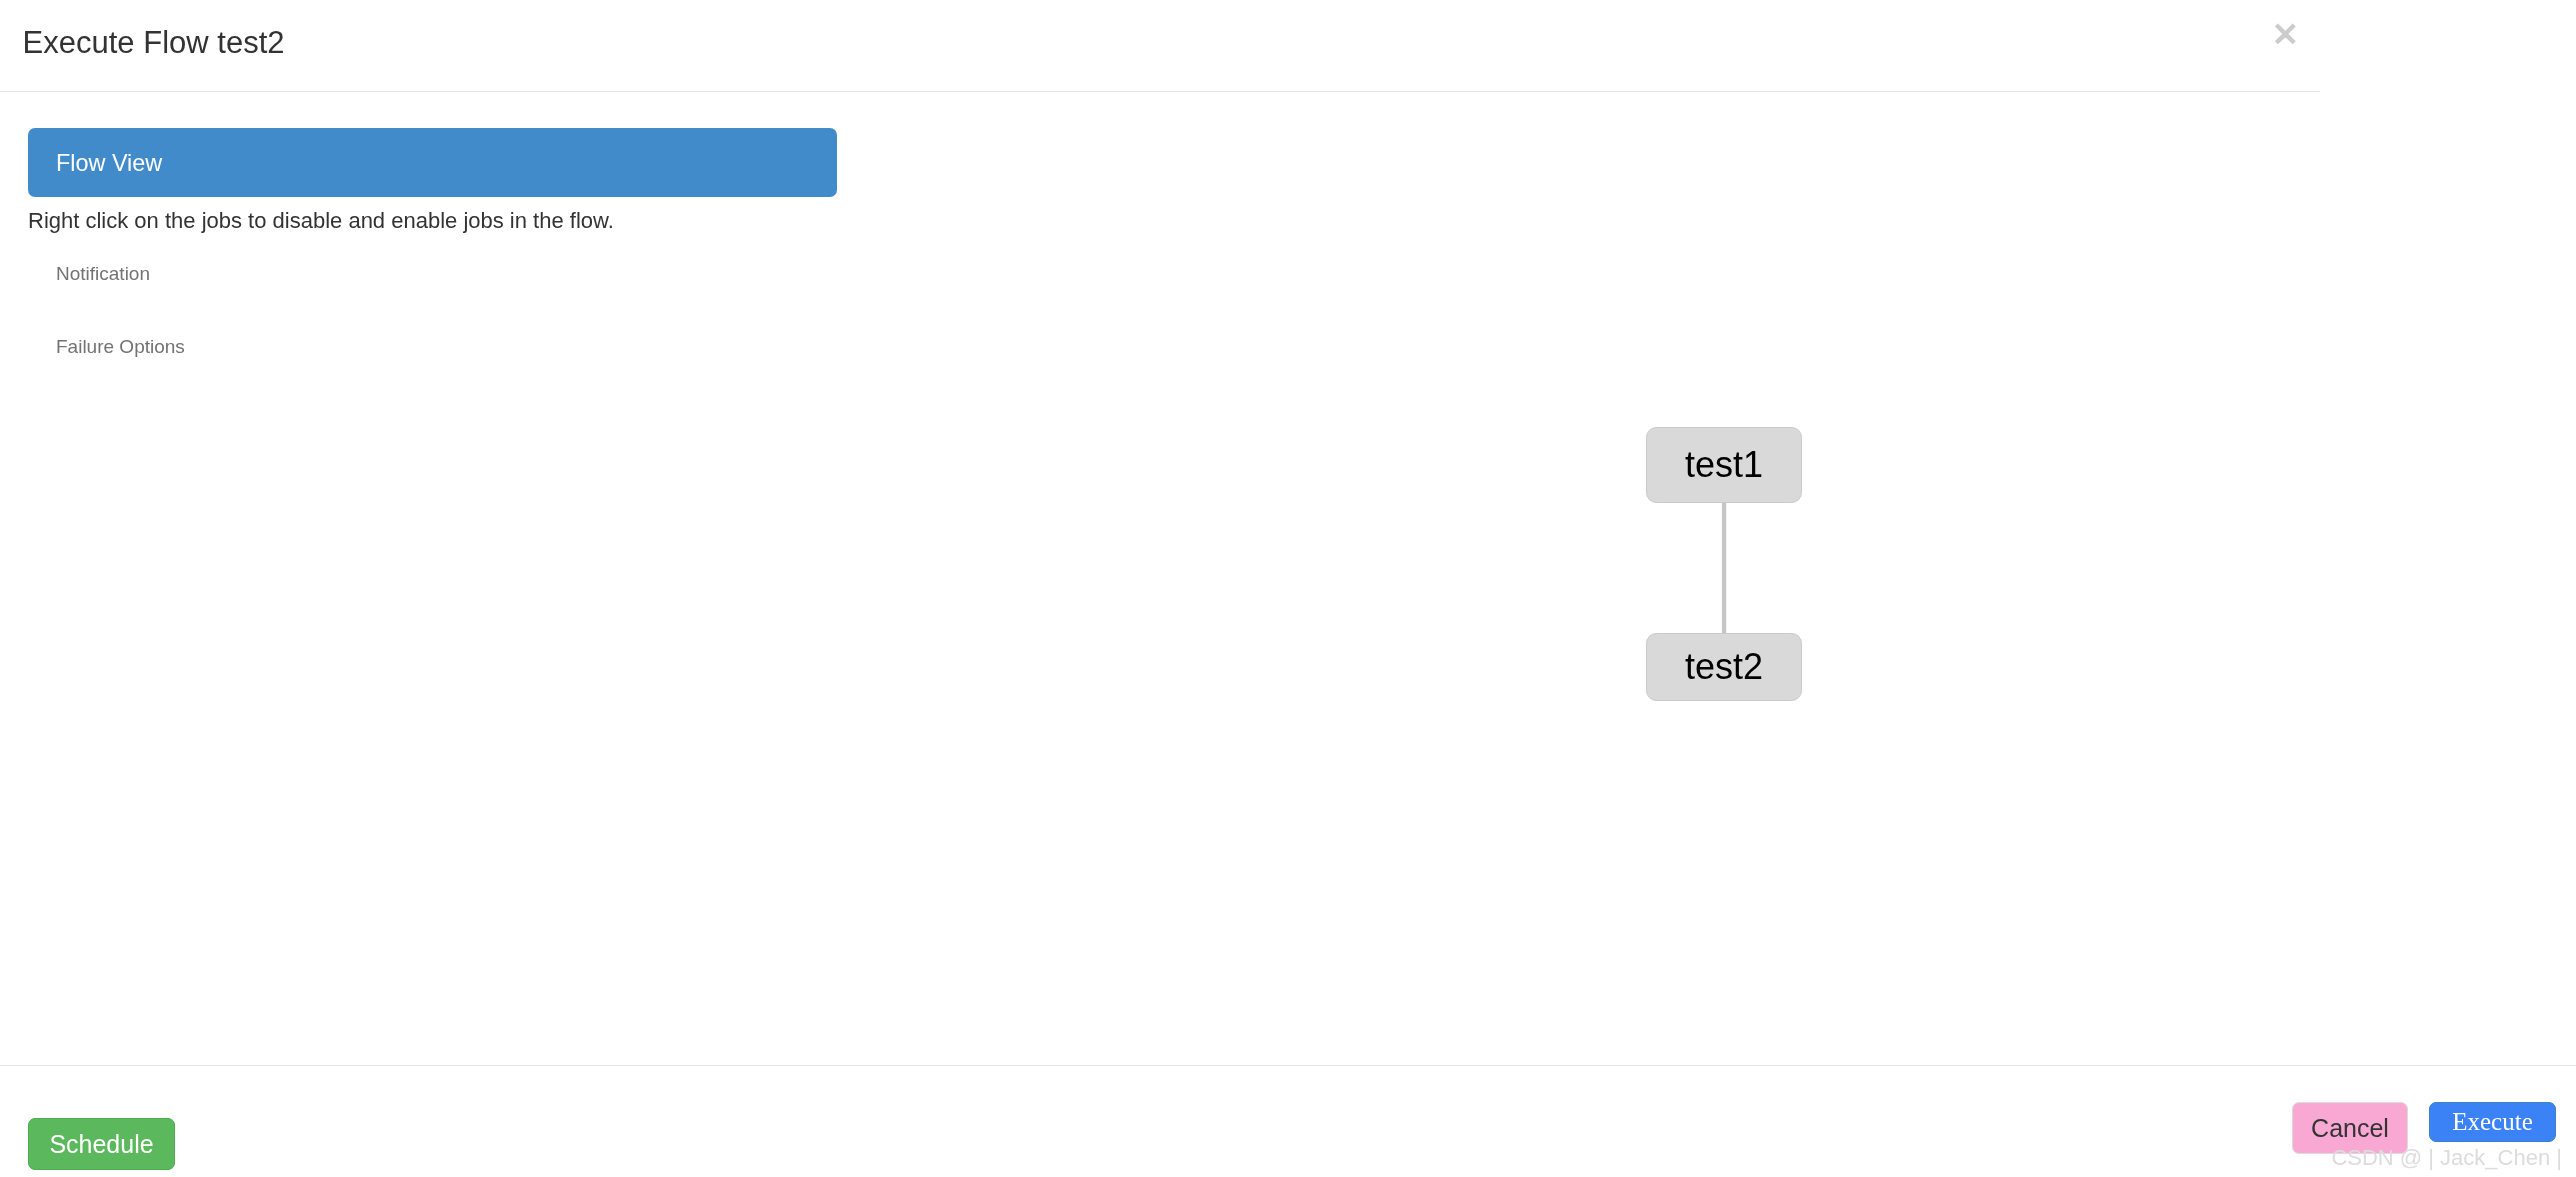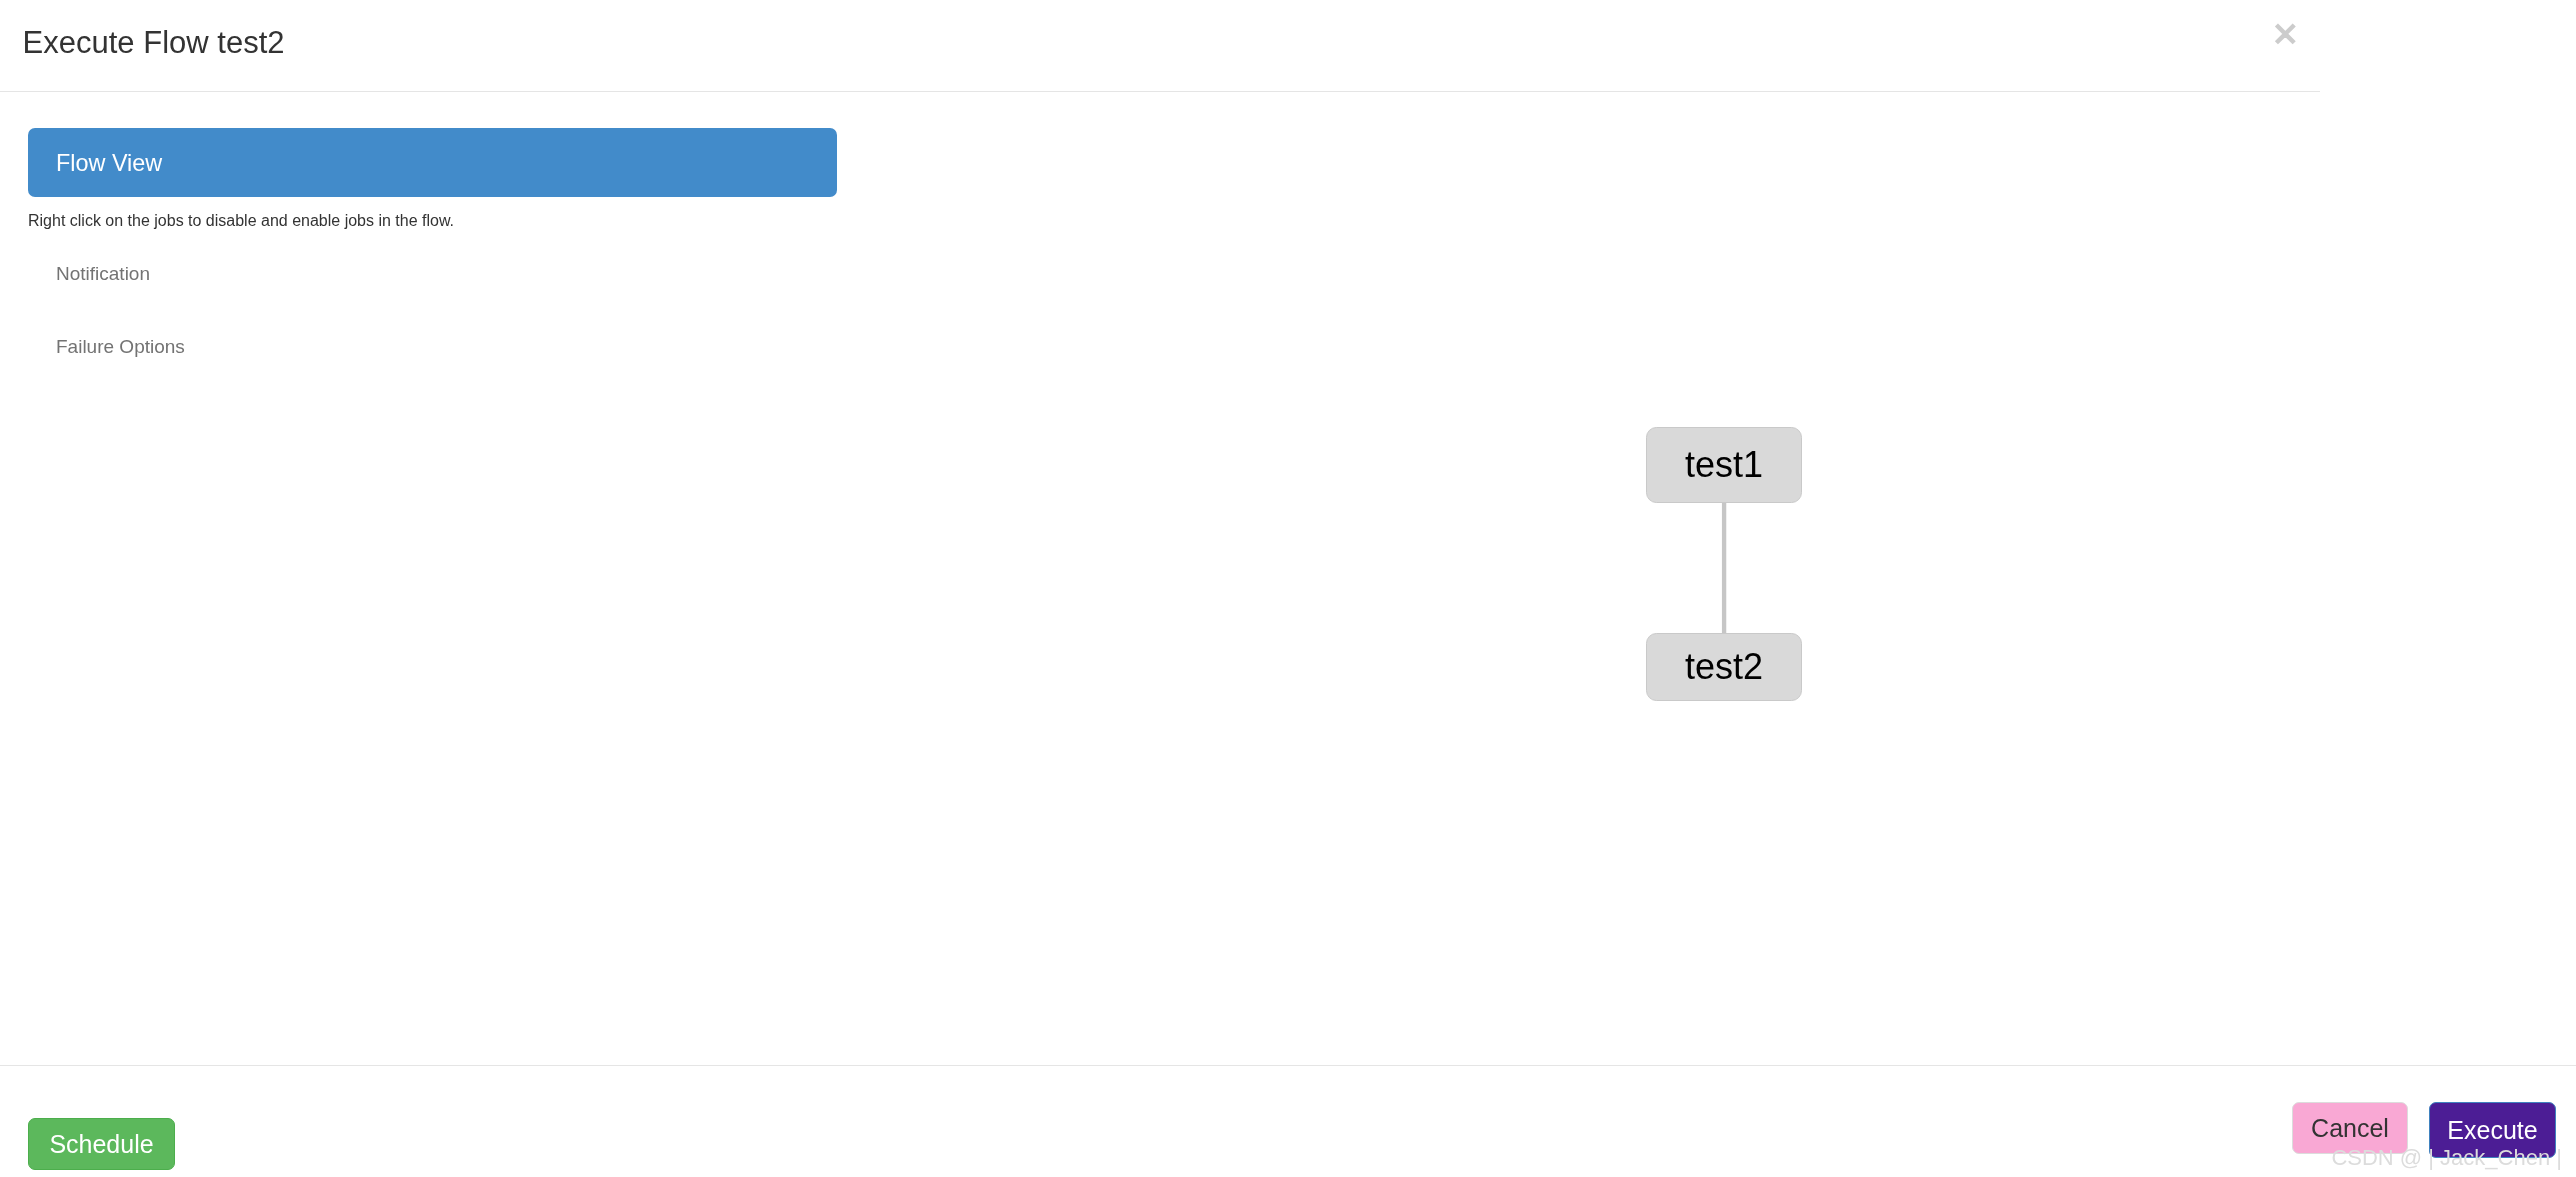--- a/index.html
+++ b/index.html
@@ -88,21 +88,21 @@
   }
   .nav-tab-active .nav-label {
     color: #ffffff;
     font-size: 23.4px;
     line-height: 28px;
     padding-left: 28px;
     white-space: nowrap;
   }
   .hint-text {
     margin-top: 7.8px;
-    font-size: 16px;
+    font-size: 22px;
     line-height: 31px;
     color: #333333;
     white-space: nowrap;
   }
   .nav-links {
     margin-top: 24px;
   }
   .nav-link-row {
     height: 73px;
     display: flex;
@@ -200,24 +200,25 @@
     width: 116px;
     height: 52px;
     background: #f9a8d4;
     border: 1.7px solid #dcdcdc;
     color: #333333;
   }
   .btn-execute {
     left: 2429px;
     top: 36px;
     width: 127px;
-    height: 56px;
-    background: #4c1d95;
+    height: 40px;
+    background: #3b82f6;
     border: 1.7px solid #3f82bf;
     color: #ffffff;
+    font-family: Liberation Serif, serif;
   }
 
   
   .watermark {
     position: absolute;
     right: 14px;
     bottom: 7px;
     font-size: 22px;
     line-height: 26px;
     color: #dcdcdc;

